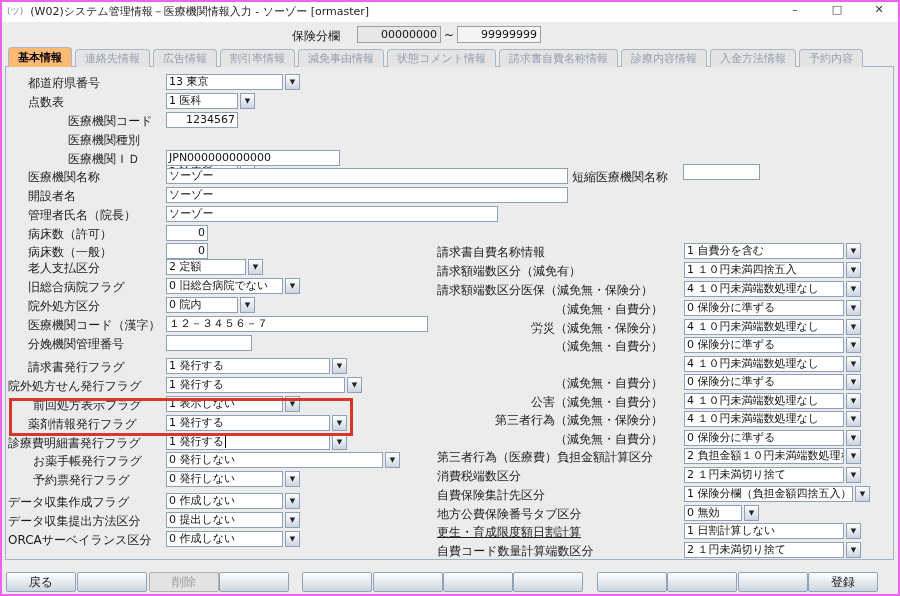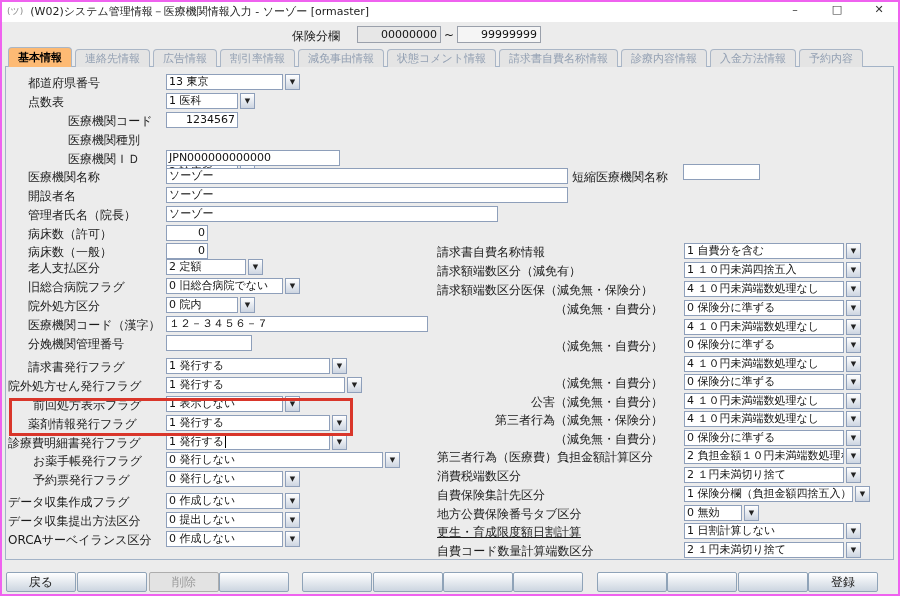--- a/index.html
+++ b/index.html
@@ -314,20 +314,21 @@
       </div>
       <span class="flabel r" style="left: 437px; top: 301px; width: 226px;">（減免無・自費分）</span>
       <div class="fwrap" style="left: 684px; top: 300px;">
         <div class="tfield" style="width: 160px;">
           <span class="val">0 保険分に準ずる</span>
         </div>
         <div class="arrowbtn">
           <span>▼</span>
         </div>
       </div>
+      <span class="flabel r" style="left: 437px; top: 320px; width: 226px;">労災（減免無・保険分）</span>
       <div class="fwrap" style="left: 684px; top: 319px;">
         <div class="tfield" style="width: 160px;">
           <span class="val">4 １０円未満端数処理なし</span>
         </div>
         <div class="arrowbtn">
           <span>▼</span>
         </div>
       </div>
       <span class="flabel r" style="left: 437px; top: 338px; width: 226px;">（減免無・自費分）</span>
       <div class="fwrap" style="left: 684px; top: 337px;">

